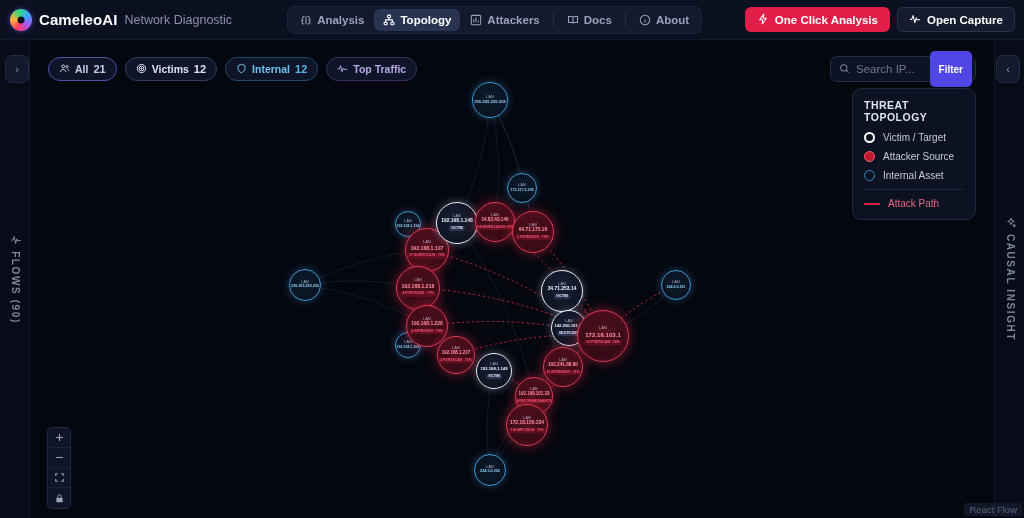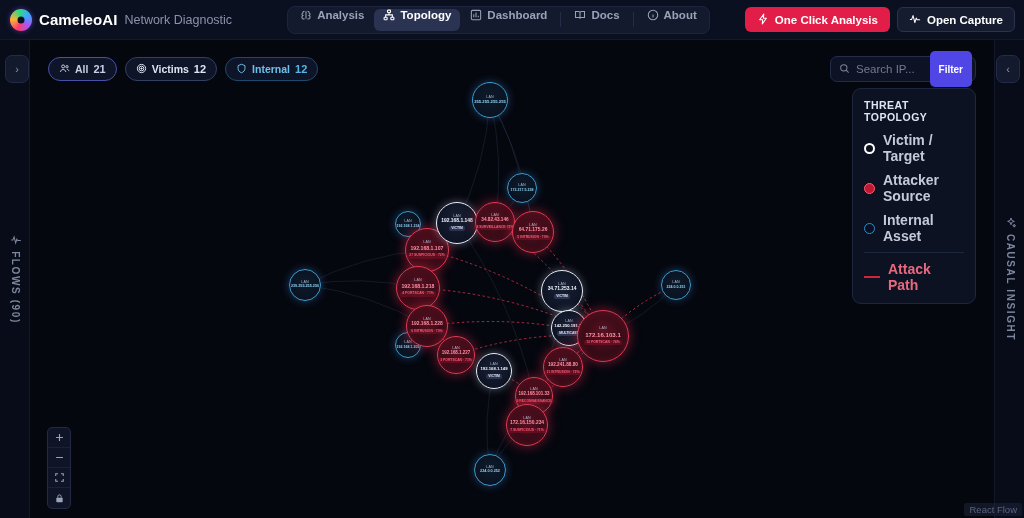--- a/index.html
+++ b/index.html
@@ -31,21 +31,21 @@
   }
   .brand-name { color: #fff; font-size: 15px; font-weight: bold; letter-spacing: .1px; }
   .brand-sub { color: #8b93ab; font-size: 12.5px; }
 
   .navtabs {
     display: flex; align-items: center; gap: 1px;
     background: #131a2e; border: 1px solid #1c2440; border-radius: 8px;
     padding: 3px; margin-left: 55px; height: 28px;
   }
   .tab {
-    display: flex; align-items: flex-start; gap: 5px;
+    display: flex; align-items: center; gap: 5px;
     padding: 0 9px; height: 22px; border-radius: 6px;
     color: #9aa2ba; font-size: 11.5px; font-weight: bold; cursor: pointer;
     white-space: nowrap;
   }
   .tab.active { background: #2b3353; color: #fff; }
   .tab .ic { display: flex; width: 12px; height: 12px; }
   .tab .ic svg { width: 12px; height: 12px; }
   .navsep { width: 1px; height: 15px; background: #242c48; margin: 0 3px; }
 
   .actions { display: flex; align-items: center; gap: 7px; margin-left: auto; padding-right: 9px; }
@@ -147,21 +147,21 @@
 
   
   .legend {
     position: absolute; right: 48px; top: 88px; width: 124px;
     background: #0c1222; border: 1px solid #1e2740; border-radius: 9px;
     padding: 10px 11px; z-index: 6;
   }
   .legend h4 { color: #dfe5f2; font-size: 10.5px; font-weight: bold; letter-spacing: .5px; margin-bottom: 9px; }
   .legend .hr { height: 1px; background: #1e2740; margin: 8px 0; }
   .lg { display: flex; align-items: center; gap: 8px; margin-bottom: 8px; }
-  .lg span.t { color: #c3cadb; font-size: 14px; font-weight: bold; }
+  .lg span.t { color: #c3cadb; font-size: 10px; font-weight: normal; }
   .dot { width: 11px; height: 11px; border-radius: 50%; flex: none; }
   .dot.vic { border: 2px solid #fff; background: #0b1020; }
   .dot.att { background: #c0182f; border: 1px solid #ff5d77; }
   .dot.int { border: 1.5px solid #2f8fc9; background: #0b1020; }
   .line { width: 16px; height: 2px; background: #d02438; flex: none; }
 
   
   .zoomctl {
     position: absolute; left: 47px; bottom: 9px; width: 24px;
     background: #0f1526; border: 1px solid #222a45; border-radius: 5px;
@@ -211,21 +211,21 @@
           </span>
         <span>Topology</span>
       </div>
       <div class="tab">
         <span class="ic">
             <svg viewBox="0 0 16 16" fill="none" stroke="currentColor" stroke-width="1.4">
               <rect x="1.8" y="1.8" width="12.4" height="12.4" rx="1.4"></rect>
               <path d="M5 11V7M8 11V4.6M11 11V9"></path>
             </svg>
           </span>
-        <span>Dashboard</span>
+        <span>Attackers</span>
       </div>
       <div class="navsep"></div>
       <div class="tab">
         <span class="ic">
             <svg viewBox="0 0 16 16" fill="none" stroke="currentColor" stroke-width="1.4">
               <path d="M2 3.2h4.2c.9 0 1.8.5 1.8 1.3v8c0-.8-.9-1.3-1.8-1.3H2zM14 3.2H9.8c-.9 0-1.8.5-1.8 1.3v8c0-.8.9-1.3 1.8-1.3H14z"></path>
             </svg>
           </span>
         <span>Docs</span>
       </div>
@@ -442,20 +442,26 @@
       <span>Victims</span>
       <span class="cnt">12</span>
     </div>
     <div class="chip int">
       <span><svg viewBox="0 0 16 16" fill="none" stroke="currentColor" stroke-width="1.4">
             <path d="M8 1.8l5 2v4c0 3.2-2.1 5.4-5 6.4-2.9-1-5-3.2-5-6.4v-4z"></path>
           </svg></span>
       <span>Internal</span>
       <span class="cnt">12</span>
     </div>
+    <div class="chip top">
+      <span><svg viewBox="0 0 16 16" fill="none" stroke="currentColor" stroke-width="1.4">
+            <path d="M1 8.6h2.4L5.2 4l2.3 8.6 1.7-5.2 1.2 1.8H15"></path>
+          </svg></span>
+      <span>Top Traffic</span>
+    </div>
   </div>
 
   <div class="searchwrap">
     <span><svg viewBox="0 0 16 16" fill="none" stroke="#7b8399" stroke-width="1.5">
           <circle cx="7" cy="7" r="4.6"></circle>
           <path d="M10.5 10.5L14 14"></path>
         </svg></span>
     <input type="text" placeholder="Search IP..." style="">
     <div class="filterbtn">Filter</div>
   </div>

